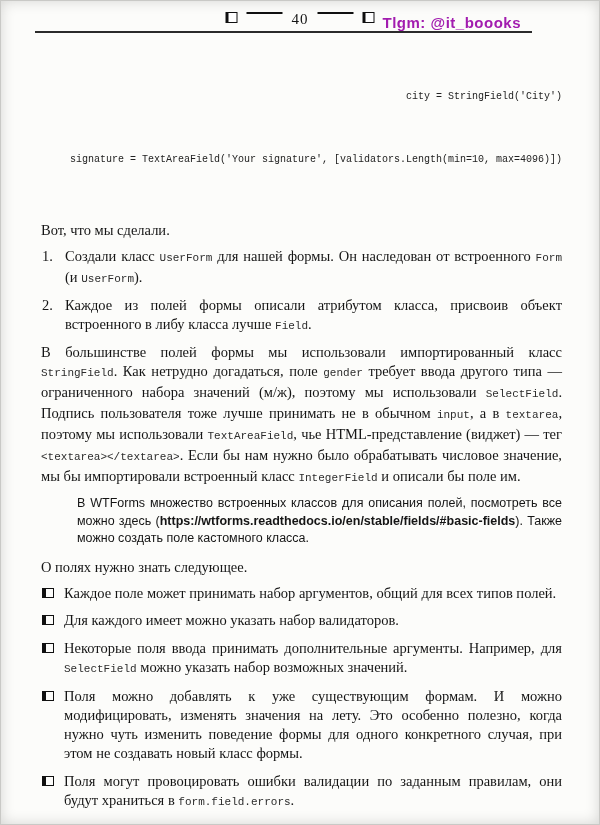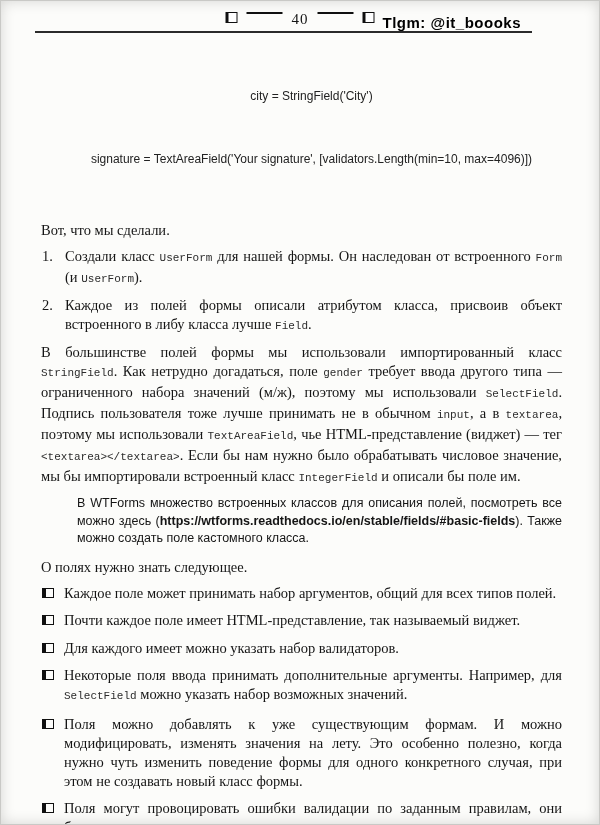--- a/index.html
+++ b/index.html
@@ -31,34 +31,34 @@
   }
   .orn-dash { display:inline-block; width:36px; height:2px; background:#101010; }
   .page-number { font-size:15px; letter-spacing:1px; }
   .header-rule {
     position:absolute; top:30px; left:34px; width:497px; height:2px;
     background:#2b2b2b;
   }
   .watermark {
     position:absolute; top:13px; right:78px;
     font-family:"Liberation Sans", sans-serif;
-    font-size:15px; font-weight:700; color:#000000; letter-spacing:0.5px;
+    font-size:15px; font-weight:700; color:#a21caf; letter-spacing:0.5px;
   }
 
   
   .content {
     position:absolute; top:41px; left:40px; width:521px;
     font-size:14.5px; line-height:19px; text-align:justify;
   }
 
   .code-block {
     margin:2px 0 9px 20px;
-    font-family:Liberation Sans, sans-serif;
-    font-size:12px; line-height:21px;
-    white-space:pre; text-align:center; color:#222;
+    font-family:Liberation Mono, monospace;
+    font-size:10px; line-height:21px;
+    white-space:pre; text-align:right; color:#222;
   }
   .code-line { display:block; }
 
   p { margin:0 0 7px 0; }
   .plain { text-align:left; }
 
   .num-item { position:relative; padding-left:24px; margin:0 0 7px 0; }
   .num-item .num { position:absolute; left:1px; top:0; }
 
   .s-code {
@@ -121,21 +121,20 @@
 
     <p class="plain">О полях нужно знать следующее.</p>
 
     <ul class="bullet-list">
       <li class="bullet-item">
         <span class="sq-bullet"></span>
         <span><span>Каждое поле может принимать набор аргументов, общий для всех типов полей.</span></span>
       </li>
       <li class="bullet-item">
         <span class="sq-bullet"></span>
-        <span><span>Почти каждое поле имеет HTML-представление, так называемый виджет.</span></span>
       </li>
       <li class="bullet-item">
         <span class="sq-bullet"></span>
         <span><span>Для каждого имеет можно указать набор валидаторов.</span></span>
       </li>
       <li class="bullet-item">
         <span class="sq-bullet"></span>
         <span><span>Некоторые поля ввода принимать дополнительные аргументы. Например, для </span><span class="s-code">SelectField</span><span> можно указать набор возможных значений.</span></span>
       </li>
       <li class="bullet-item">

